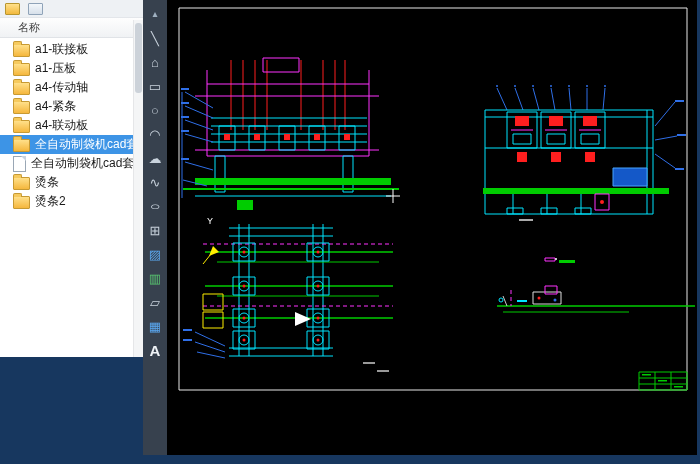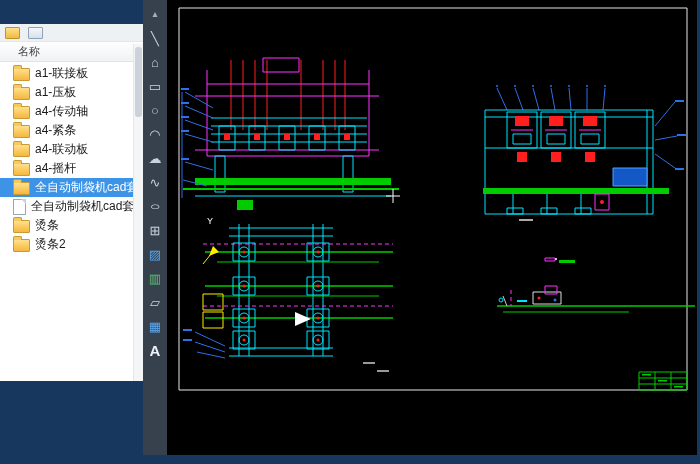--- a/index.html
+++ b/index.html
@@ -1,20 +1,20 @@
 <!DOCTYPE html>
 <html><head>
 <meta charset="utf-8">
 <style>
   html,body{margin:0;padding:0;background:#0c1524;}
   .app{position:relative;width:700px;height:464px;background:#17375f;overflow:hidden;
        font-family:"Liberation Sans",sans-serif;}
 
   
-  .file-panel{position:absolute;left:0;top:0;width:143px;height:357px;background:#fff;z-index:3;margin-top:24px;}
+  .file-panel{position:absolute;left:0;top:0;width:143px;height:357px;background:#fff;z-index:3;}
   .panel-chrome{height:15px;background:#eef1f4;display:flex;align-items:center;gap:8px;padding:1px 5px;border-bottom:1px solid #e3e6ea;}
   .mini-icon{width:13px;height:10px;background:linear-gradient(#ffe08a,#f2b93e);border:1px solid #b8962f;border-radius:1px;}
   .mini-icon.alt{background:linear-gradient(#f3f7fb,#d7e0ea);border-color:#8fa3b8;}
   .panel-header{height:19px;display:flex;align-items:center;padding-left:18px;font-size:11px;color:#444;
       background:linear-gradient(#fefefe,#f0f2f4);border-bottom:1px solid #e0e3e7;}
   .file-list{list-style:none;margin:0;padding:2px 0 0 0;}
   .file-row{height:19px;display:flex;align-items:center;gap:5px;padding-left:13px;font-size:12px;color:#1a1a1a;
       white-space:nowrap;overflow:hidden;cursor:default;}
   .file-row.selected{background:#3d94e6;color:#fff;}
   .icon-folder{flex:0 0 auto;width:15px;height:11px;background:linear-gradient(#ffe08a,#f5b73d);
@@ -80,24 +80,20 @@
           <span class="icon-folder"></span>
           <span>a4-传动轴</span>
         </li>
       <li class="file-row">
           <span class="icon-folder"></span>
           <span>a4-紧条</span>
         </li>
       <li class="file-row">
           <span class="icon-folder"></span>
           <span>a4-联动板</span>
-        </li>
-      <li class="file-row">
-          <span class="icon-folder"></span>
-          <span>a4-摇杆</span>
         </li>
       <li class="file-row selected">
           <span class="icon-folder"></span>
           <span>全自动制袋机cad套</span>
         </li>
       <li class="file-row">
           <span class="icon-file"></span>
           <span>全自动制袋机cad套</span>
         </li>
       <li class="file-row">

